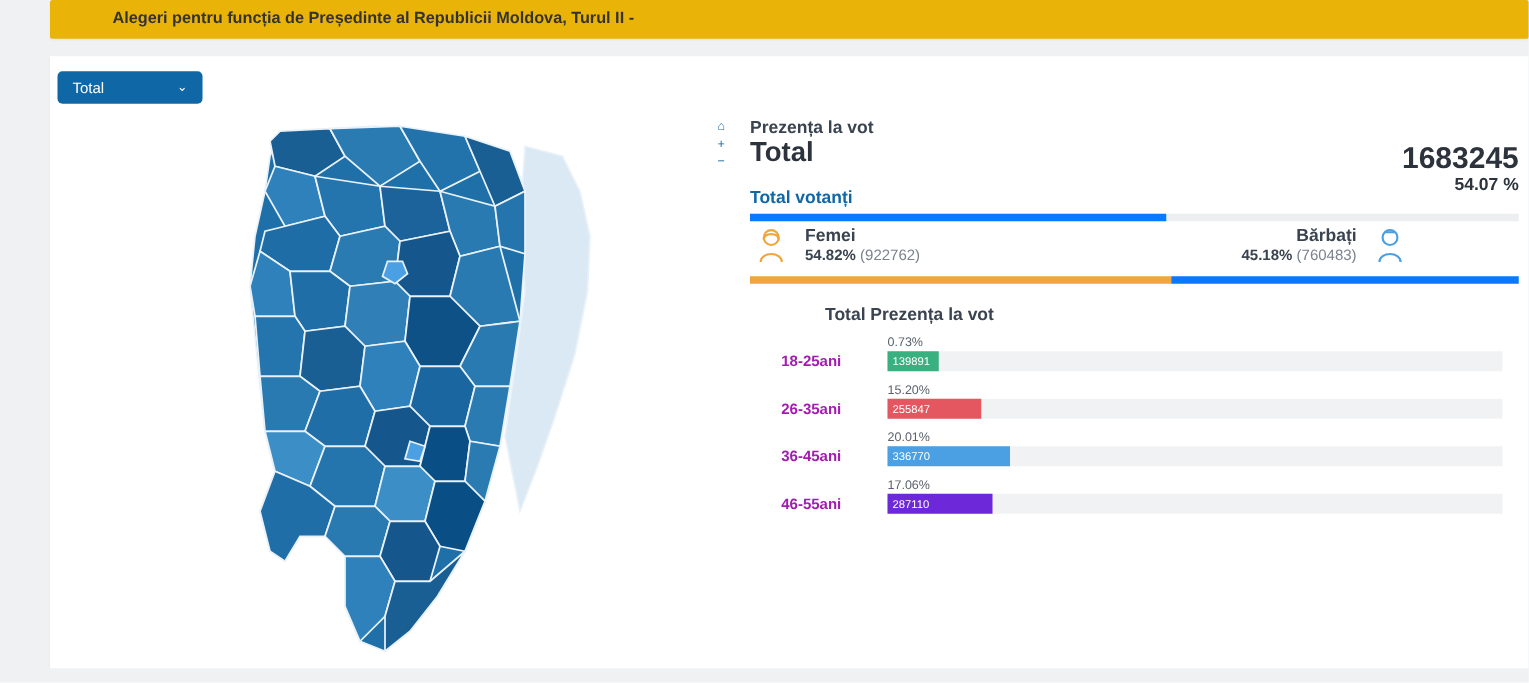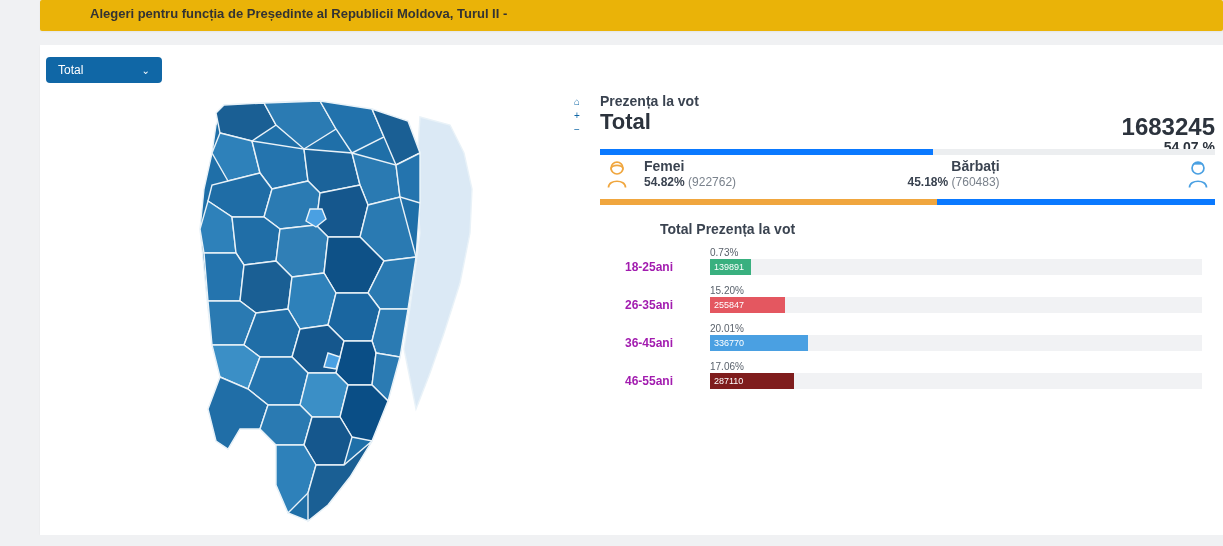--- a/index.html
+++ b/index.html
@@ -143,21 +143,21 @@
     align-items: center;
     padding: 2px 0 6px 0;
   }
   .gender-cell {
     display: flex;
     align-items: center;
     gap: 10px;
     flex: 1;
   }
   .gender-cell.right {
-    justify-content: space-between;
+    justify-content: center;
   }
   .gicon {
     width: 34px;
     height: 34px;
     flex-shrink: 0;
   }
   .gender-text { line-height: 1.25; }
   .gender-text .lbl {
     font-size: 14px;
     font-weight: 700;
@@ -295,20 +295,21 @@
       <div class="col-stats">
 
         <p class="h-sub">Prezența la vot</p>
         <p class="h-big">Total</p>
 
         <div class="top-numbers">
           <div class="n">1683245</div>
           <div class="p">54.07 %</div>
         </div>
 
+        <p class="voters-label">Total votanți</p>
         <div class="bar-track">
           <div class="bar-fill" id="voters-fill" style="width: 54.07%;"></div>
         </div>
 
 
         <div class="gender-row">
           <div class="gender-cell">
             <svg class="gicon" viewBox="0 0 40 40">
               <circle cx="20" cy="13" r="7" fill="none" stroke="#f0a63e" stroke-width="2"></circle>
               <path d="M10 36 C10 26 30 26 30 36" fill="none" stroke="#f0a63e" stroke-width="2"></path>
@@ -370,21 +371,21 @@
                 <div class="age-track">
                   <div class="age-fill" style="background: rgb(74, 160, 226); width: 20.01%;">336770</div>
                 </div>
               </div>
             </div>
             <div class="age-row">
               <div class="age-label">46-55ani</div>
               <div class="age-bar-wrap">
                 <div class="age-pct">17.06%</div>
                 <div class="age-track">
-                  <div class="age-fill" style="background: #7f1d1d; width: 17.06%;">287110</div>
+                  <div class="age-fill" style="background: #6d28d9; width: 17.06%;">287110</div>
                 </div>
               </div>
             </div>
           </div>
 
       </div>
 
     </div>
   </div>
 </div>

